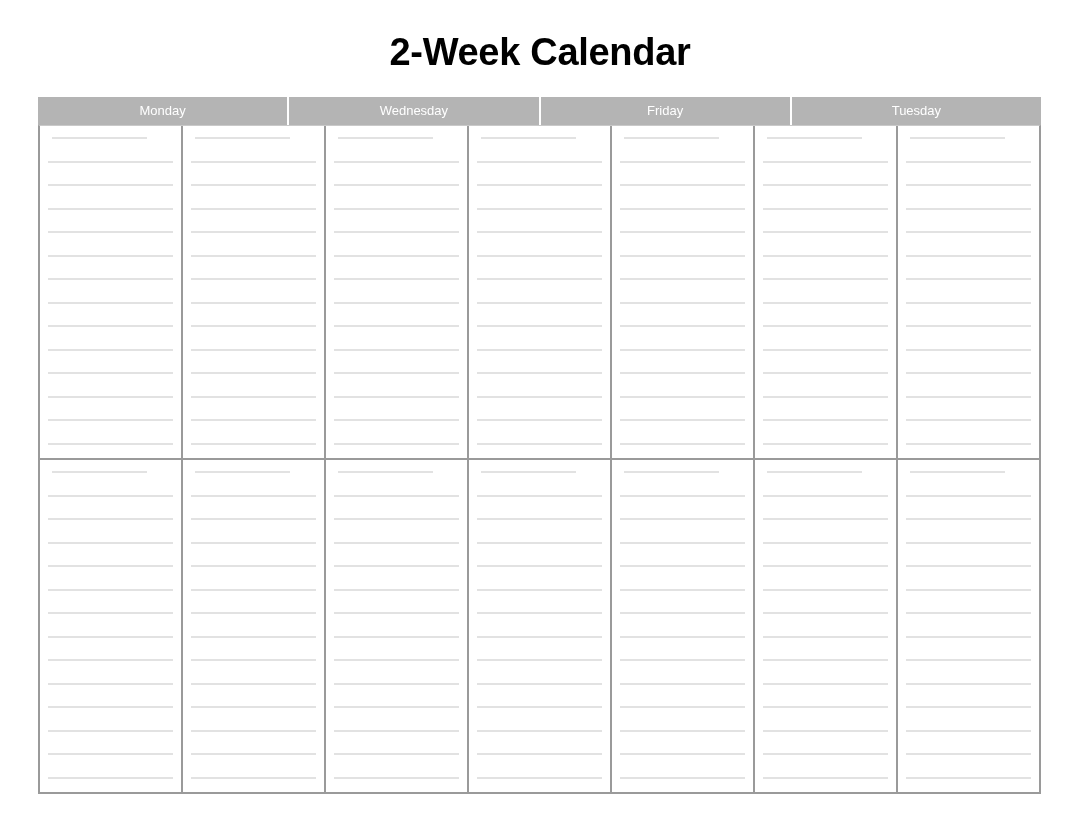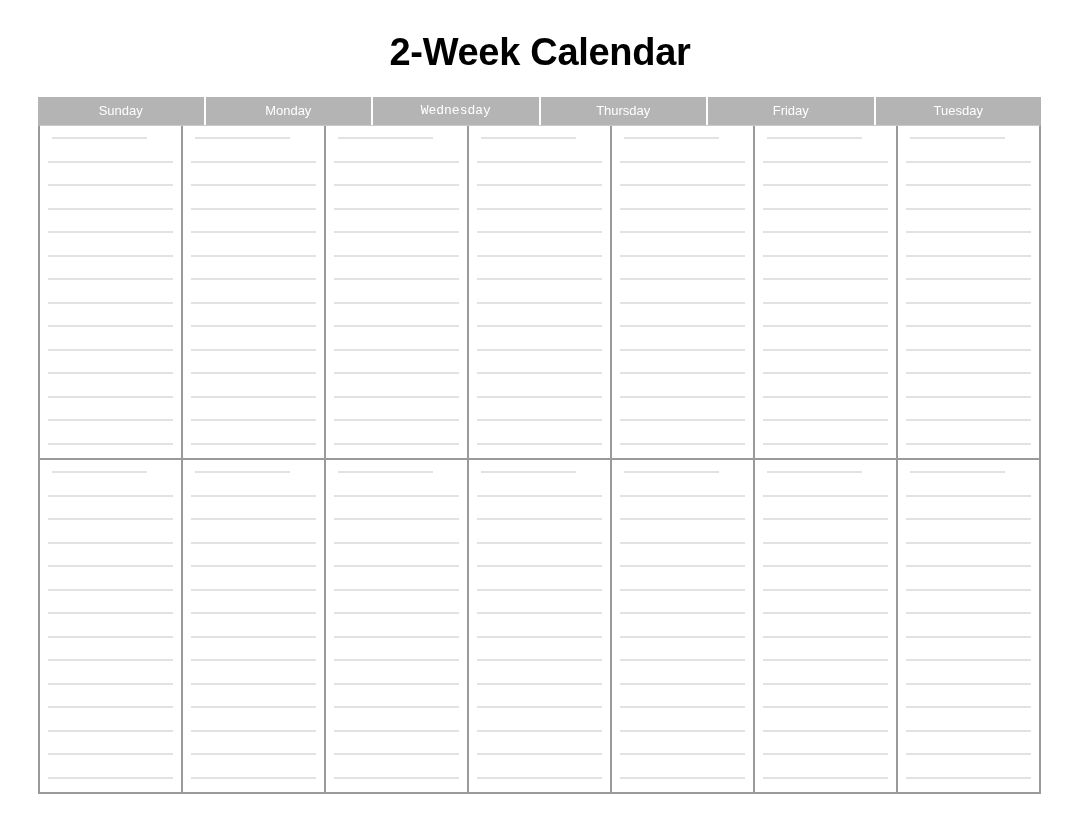--- a/index.html
+++ b/index.html
@@ -122,24 +122,22 @@
 </head>
 <body style="background: rgb(255, 255, 255);">
 
 <div class="page">
 
   <h1 class="title" style="color: rgb(0, 0, 0);">2-Week Calendar</h1>
 
   <div class="calendar">
 
     <div class="header-row" style="background: rgb(180, 180, 180);">
-      <div class="header-cell" style="background: rgb(180, 180, 180); color: rgb(255, 255, 255);">Sunday</div>
       <div class="header-cell" style="background: rgb(180, 180, 180); color: rgb(255, 255, 255);">Monday</div>
-      <div class="header-cell" style="background: rgb(180, 180, 180); color: rgb(255, 255, 255); font-family: Liberation Mono, monospace;">Wednesday</div>
-      <div class="header-cell" style="background: rgb(180, 180, 180); color: rgb(255, 255, 255);">Thursday</div>
+      <div class="header-cell" style="background: rgb(180, 180, 180); color: rgb(255, 255, 255);">Wednesday</div>
       <div class="header-cell" style="background: rgb(180, 180, 180); color: rgb(255, 255, 255);">Friday</div>
       <div class="header-cell" style="background: rgb(180, 180, 180); color: rgb(255, 255, 255);">Tuesday</div>
     </div>
 
     <div class="week-row first" style="border-left-color: rgb(154, 154, 154); border-right-color: rgb(154, 154, 154); border-bottom-color: rgb(154, 154, 154);">
         <div class="day-cell" style="border-right-color: rgb(154, 154, 154);">
           <div class="lines">
             <div class="rule date-rule" style="border-bottom-color: rgb(226, 226, 226);"></div>
             <div class="rule full" style="border-bottom-color: rgb(226, 226, 226);"></div>
             <div class="rule full" style="border-bottom-color: rgb(226, 226, 226);"></div>

